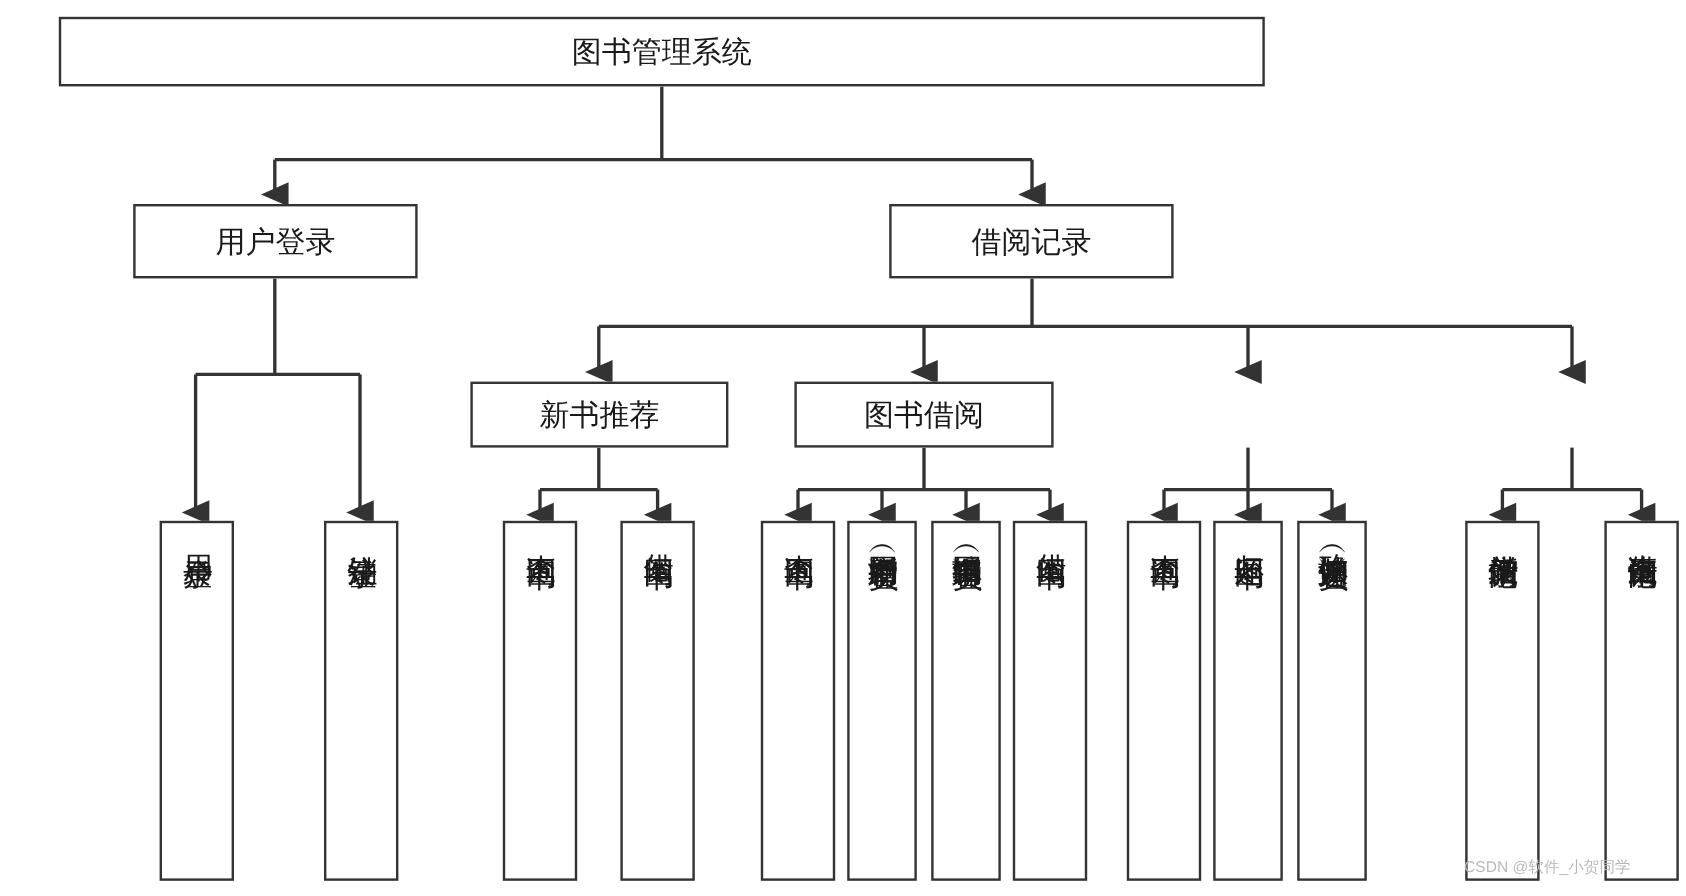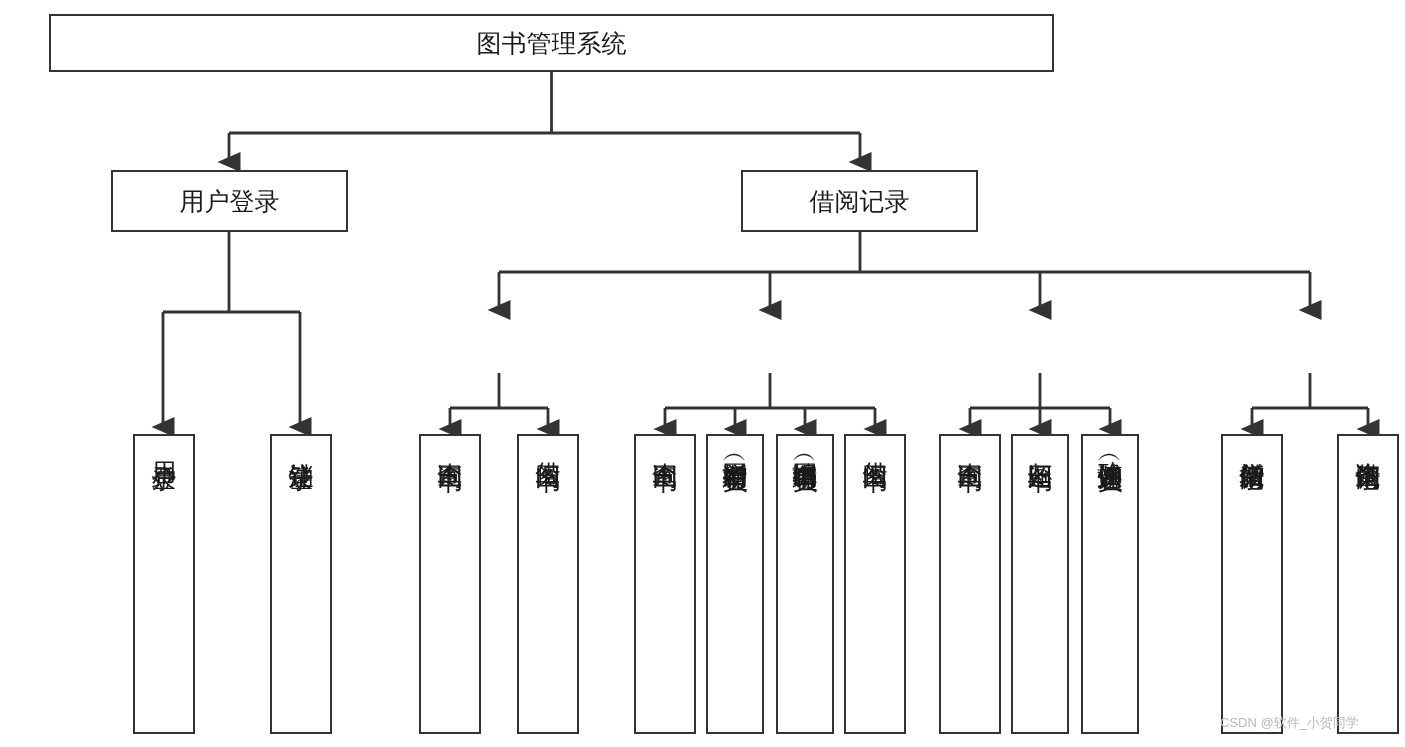--- a/index.html
+++ b/index.html
@@ -138,21 +138,27 @@
   </div>
 
   <div class="node-box node-h" style="left:81px; top:170px; width:237px; height:62px;">
     <span>用户登录</span>
   </div>
 
   <div class="node-box node-h" style="left:711px; top:170px; width:237px; height:62px;">
     <span>借阅记录</span>
   </div>
 
-
+  <div class="node-box node-h" style="left:362px; top:318px; width:215px; height:55px;">
+    <span>新书推荐</span>
+  </div>
+
+  <div class="node-box node-h" style="left:632px; top:318px; width:216px; height:55px;">
+    <span>图书借阅</span>
+  </div>
 
 
 
   <div class="node-box node-v" style="left:103px; top:434px; width:62px; height:300px;">
     <span>用户登录</span>
   </div>
 
   <div class="node-box node-v" style="left:240px; top:434px; width:62px; height:300px;">
     <span>注销登录</span>
   </div>

